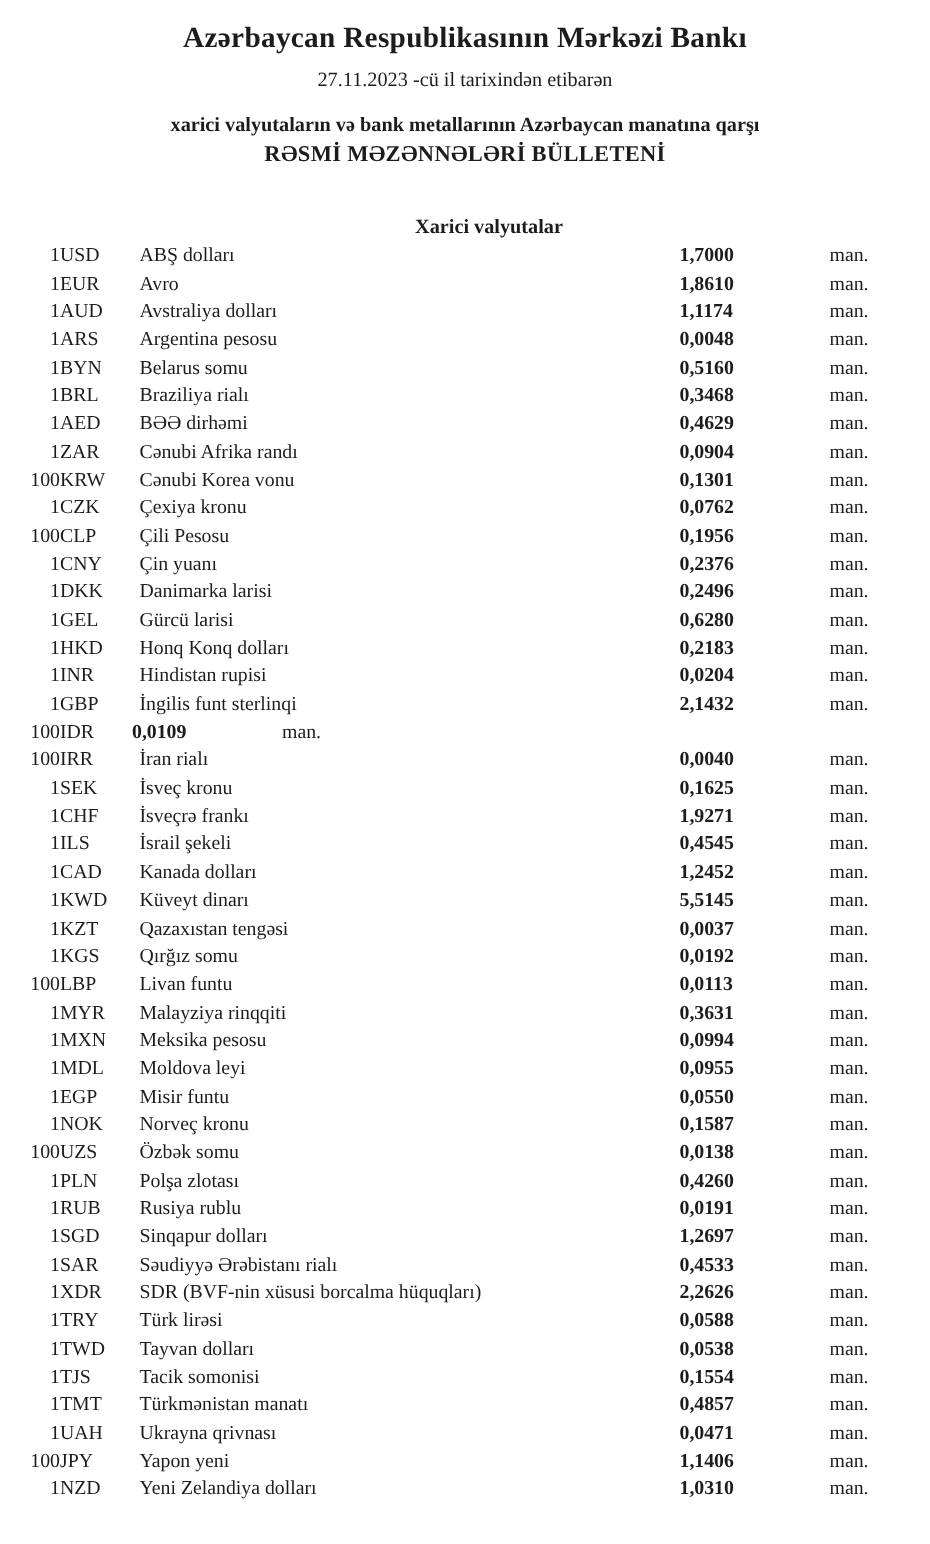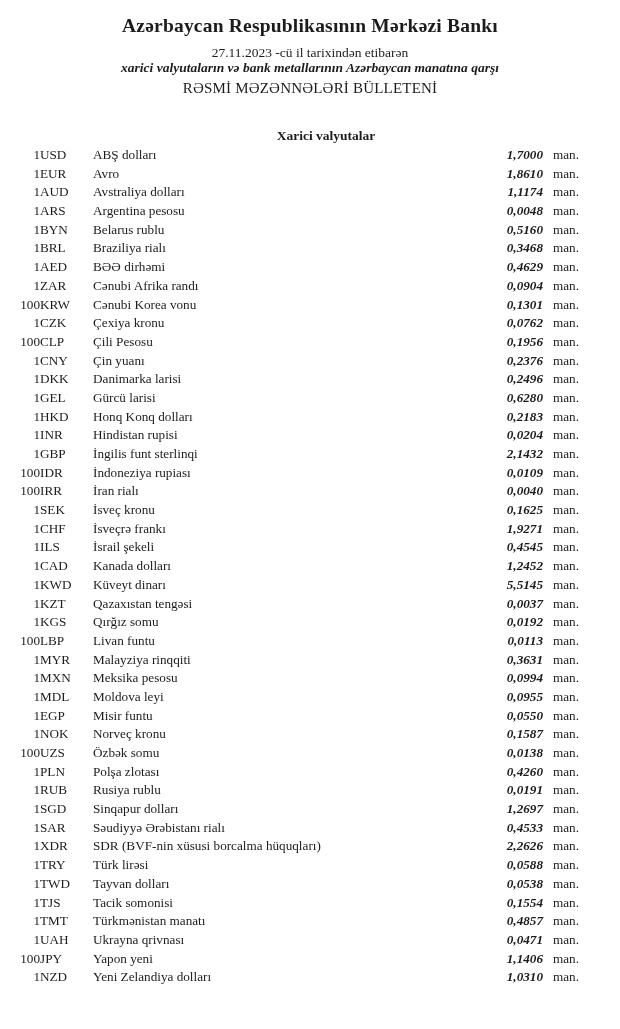--- a/index.html
+++ b/index.html
@@ -28,27 +28,26 @@
   }
   .date-line {
     font-size: 13.5px;
     font-weight: normal;
     margin-top: 7px;
     line-height: 15px;
   }
   .subtitle {
     font-size: 13.5px;
     font-weight: bold;
-    margin-top: 0;
+    margin-top: 15px;
     line-height: 15px;
-    font-style: italic;
   }
   .bulletin-title {
     font-size: 15px;
-    font-weight: normal;
+    font-weight: bold;
     margin-top: 5px;
     line-height: 17px;
     letter-spacing: 0.2px;
   }
   .section-title {
     text-align: center;
     font-size: 13.5px;
     font-weight: bold;
     margin-top: 31px;
     line-height: 16px;
@@ -76,23 +75,22 @@
   }
   .cell-name {
     width: 365px;
     padding-left: 5px;
     text-align: left;
     flex: 0 0 auto;
     overflow: hidden;
   }
   .cell-rate {
     width: 90px;
-    text-align: right;
+    text-align: left;
     font-weight: bold;
-    font-style: italic;
     flex: 0 0 auto;
   }
   .cell-unit {
     width: 77px;
     padding-left: 10px;
     text-align: left;
     flex: 0 0 auto;
   }
 </style>
 </head>
@@ -139,21 +137,21 @@
         <span class="cell-qty">1</span>
         <span class="cell-code">ARS</span>
         <span class="cell-name">Argentina pesosu</span>
         <span class="cell-rate">0,0048</span>
         <span class="cell-unit">man.</span>
       </div>
 
       <div class="row">
         <span class="cell-qty">1</span>
         <span class="cell-code">BYN</span>
-        <span class="cell-name">Belarus rublu</span>
+        <span class="cell-name">Belarus somu</span>
         <span class="cell-rate">0,5160</span>
         <span class="cell-unit">man.</span>
       </div>
 
       <div class="row">
         <span class="cell-qty">1</span>
         <span class="cell-code">BRL</span>
         <span class="cell-name">Braziliya rialı</span>
         <span class="cell-rate">0,3468</span>
         <span class="cell-unit">man.</span>
@@ -243,21 +241,20 @@
         <span class="cell-qty">1</span>
         <span class="cell-code">GBP</span>
         <span class="cell-name">İngilis funt sterlinqi</span>
         <span class="cell-rate">2,1432</span>
         <span class="cell-unit">man.</span>
       </div>
 
       <div class="row">
         <span class="cell-qty">100</span>
         <span class="cell-code">IDR</span>
-        <span class="cell-name">İndoneziya rupiası</span>
         <span class="cell-rate">0,0109</span>
         <span class="cell-unit">man.</span>
       </div>
 
       <div class="row">
         <span class="cell-qty">100</span>
         <span class="cell-code">IRR</span>
         <span class="cell-name">İran rialı</span>
         <span class="cell-rate">0,0040</span>
         <span class="cell-unit">man.</span>

